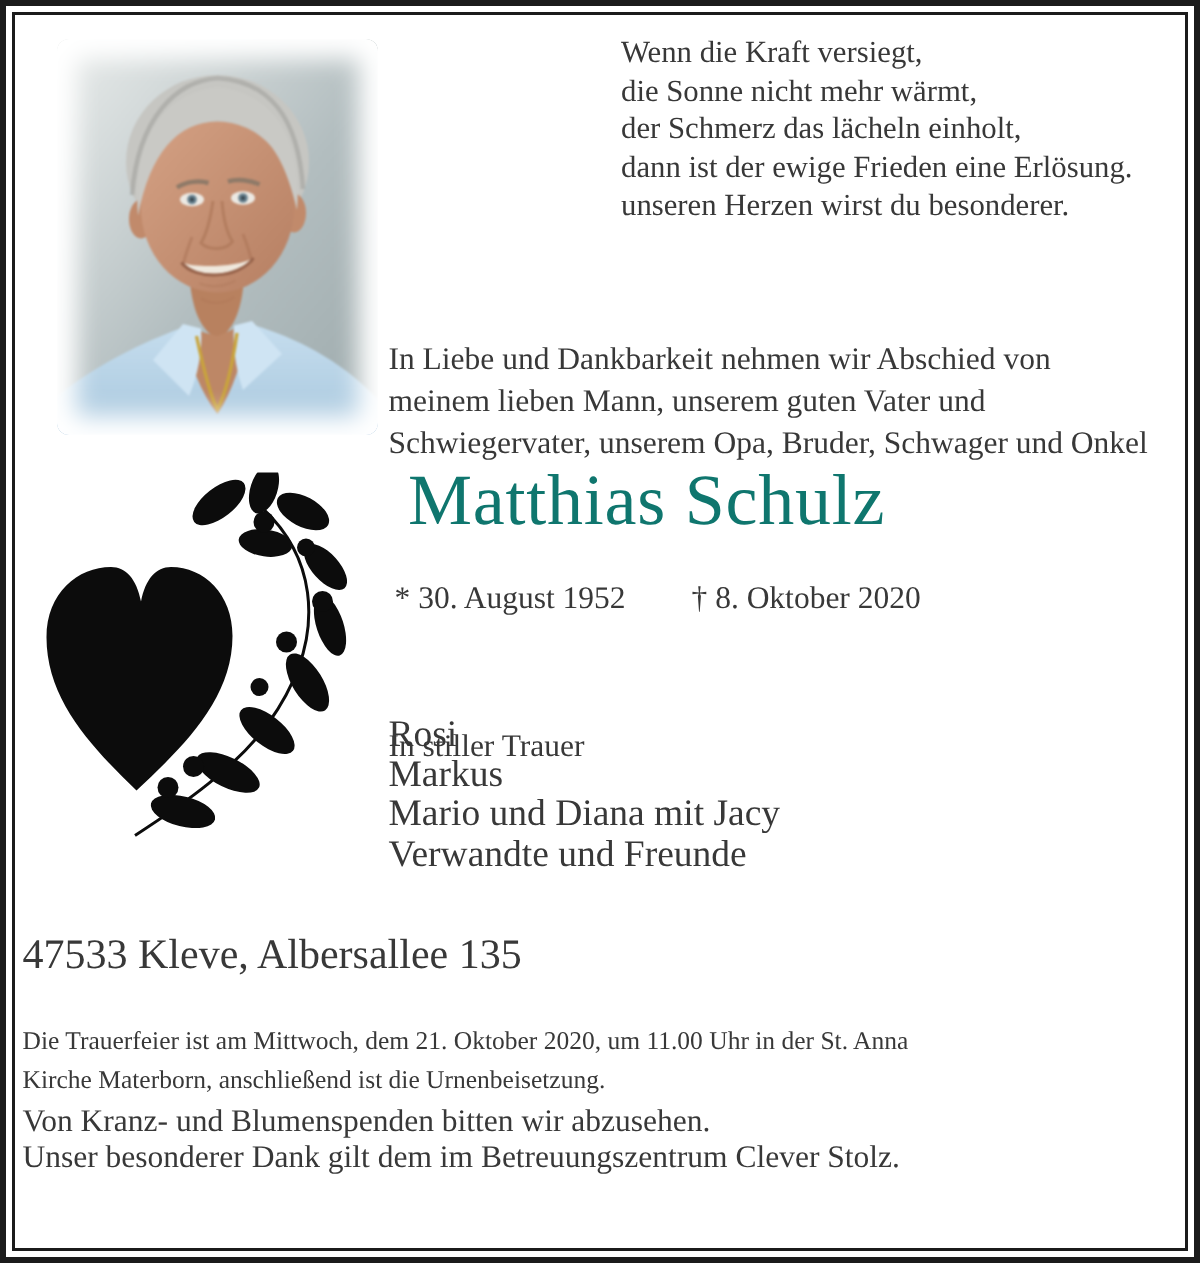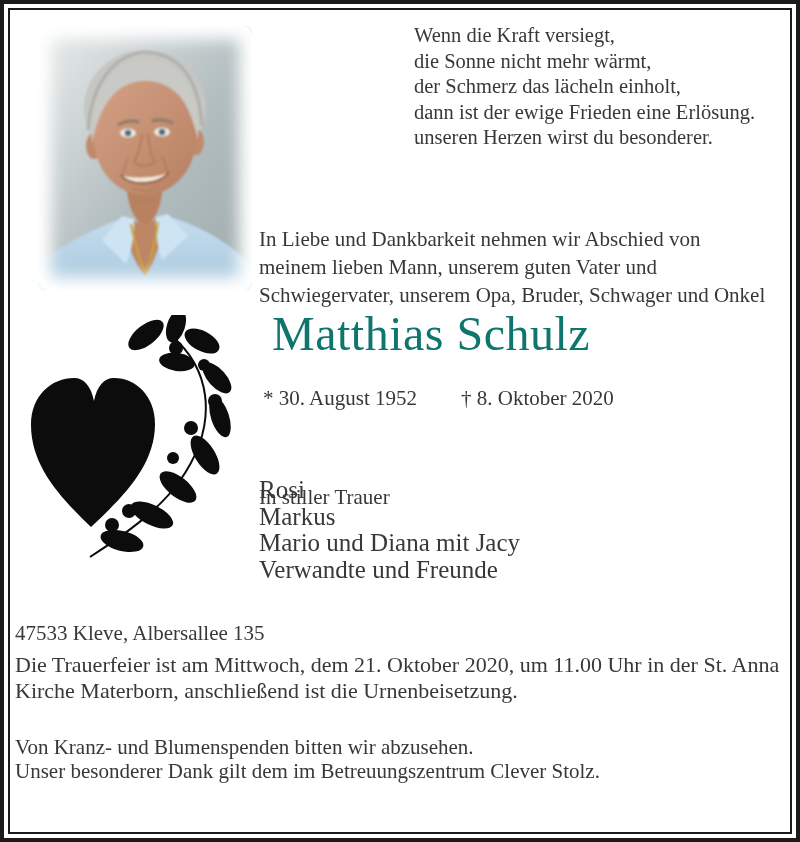--- a/index.html
+++ b/index.html
@@ -21,22 +21,22 @@
 
   
   .poem{left:414px;top:23px;font-size:20.5px;line-height:25.5px;}
   .intro{left:259px;top:204px;font-size:21px;line-height:28px;margin-top:21px;}
   .name{left:272px;top:308px;font-size:48px;line-height:52px;font-weight:normal;color:#0f766e;margin:0;letter-spacing:0.5px;}
   .dates{top:386px;left:0;width:672px;height:30px;font-size:21px;}
   .birth{position:absolute;left:263px;top:0;}
   .death{position:absolute;left:461px;top:0;}
   .mourning{left:259px;top:437px;font-size:21px;margin-top:48px;}
   .mourners{left:259px;top:477px;font-size:25px;line-height:26.5px;}
-  .address{left:15px;top:621px;font-size:21px;}
-  .ceremony{left:15px;top:652px;font-size:22px;line-height:26px;}
+  .address{left:15px;top:621px;font-size:28px;}
+  .ceremony{left:15px;top:681px;font-size:17px;line-height:26px;}
   .flowers{left:15px;top:735px;font-size:21px;text-align:center;}
   .thanks{left:15px;top:759px;font-size:21px;}
 
   
   .heart-graphic{position:absolute;left:28px;top:315px;width:206px;height:244px;}
   .heart-graphic svg{display:block;width:100%;height:100%;}
 </style>
 </head>
 <body>
 

